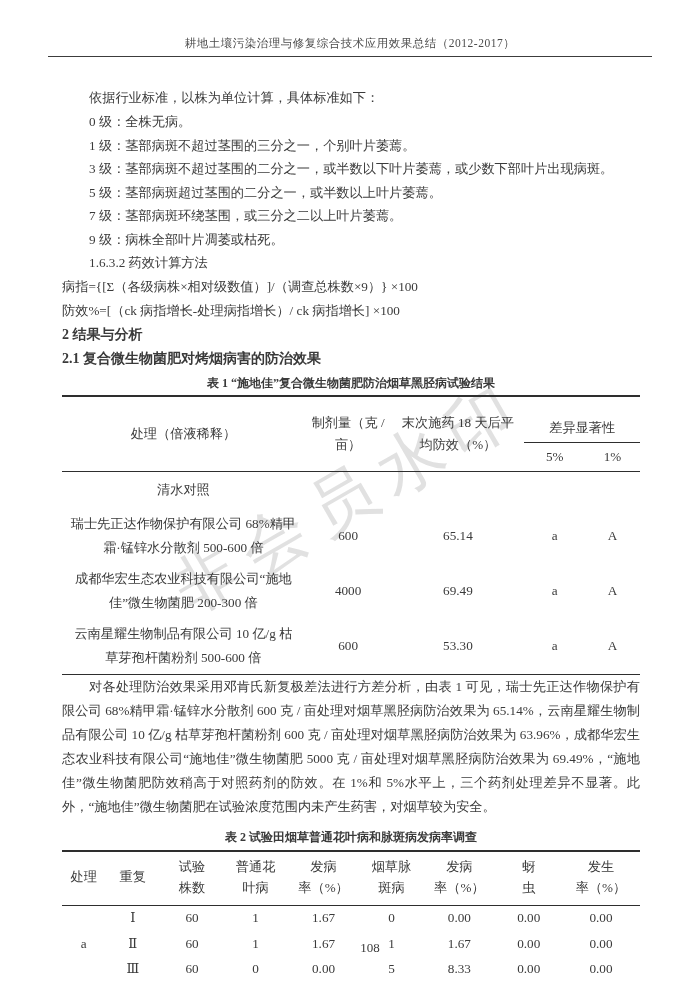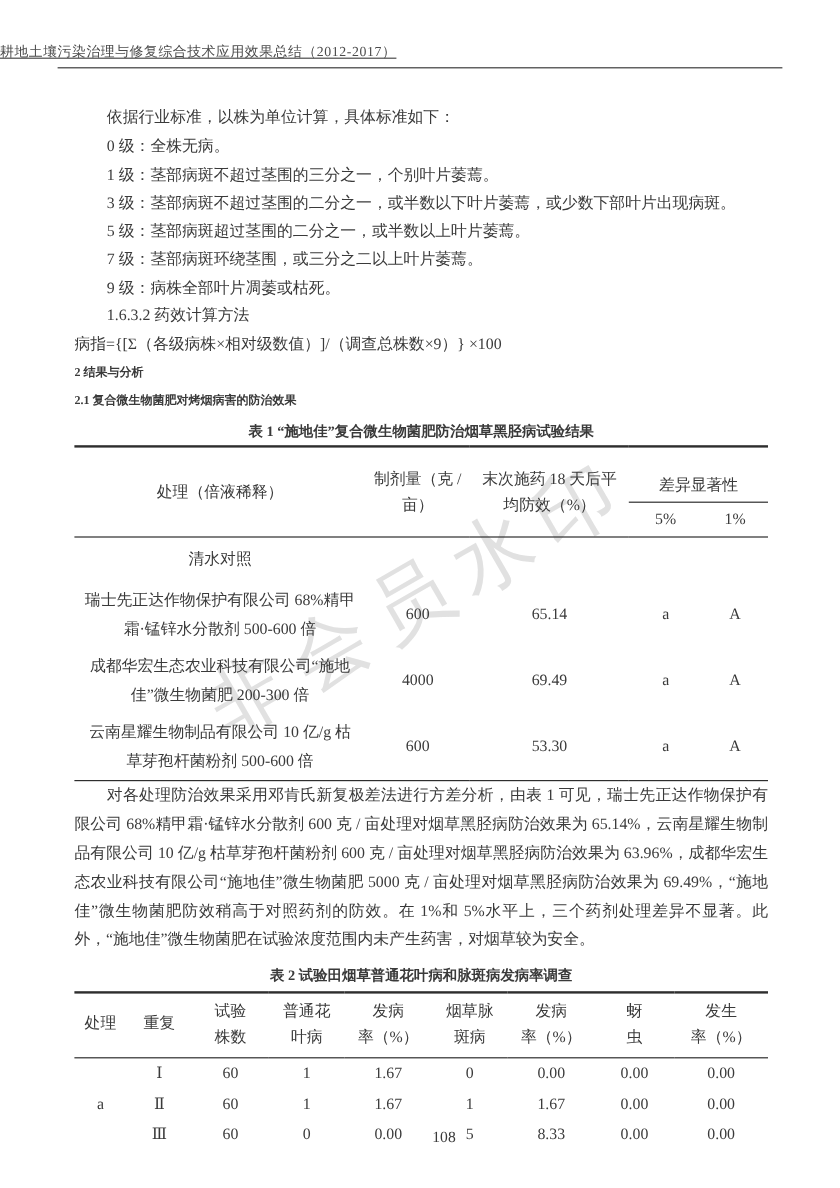--- a/index.html
+++ b/index.html
@@ -17,35 +17,35 @@
     color:var(--ink);
   }
   .watermark{
     position:absolute;left:348px;top:498px;
     transform:translate(-50%,-50%) rotate(-30deg);
     font-size:66px;letter-spacing:13px;white-space:nowrap;
     color:var(--wm);opacity:.55;z-index:0;user-select:none;
   }
   .running-header{
     position:absolute;top:36px;left:0;width:100%;
-    font-size:11.5px;color:#4b4b4b;letter-spacing:.5px;z-index:1;text-decoration:underline;
+    text-align:center;font-size:11.5px;color:#4b4b4b;letter-spacing:.5px;z-index:1;
   }
   .header-rule{
     position:absolute;top:56px;left:48px;width:604px;
     border-top:1.6px solid #3c3c3c;z-index:1;
   }
   .content{
     position:absolute;left:62px;top:70px;width:578px;
     font-size:13.2px;line-height:24px;z-index:1;margin-top:16px;
   }
   .content p{margin:0;}
   .indent{text-indent:2.05em;}
   .intro{margin-top:4px;}
   .grades p{line-height:23.5px;text-indent:2.05em;}
-  .heading{font-weight:bold;font-size:10px;line-height:24px;}
+  .heading{font-weight:bold;font-size:14px;line-height:24px;}
   .caption{text-align:center;font-weight:bold;margin:1px 0 3px;font-size:12px;}
   .para{ text-align:justify;text-indent:2.05em;margin-top:5px;line-height:24px;}
 
   table{width:100%;border-collapse:collapse;table-layout:fixed;font-size:13.2px;color:var(--ink);}
   th,td{font-weight:normal;text-align:center;vertical-align:middle;}
 
   .t1{border-top:2px solid var(--rule);border-bottom:1.7px solid var(--rule);}
   .t1 th{padding:3px 2px;line-height:22px;}
   .t1 .hdr-bottom{border-bottom:1.8px solid var(--rule);}
   .t1 .sig-span{border-bottom:1.1px solid var(--rule);padding:20px 8px 3px;}
@@ -80,20 +80,21 @@
       <p>0 级：全株无病。</p>
       <p>1 级：茎部病斑不超过茎围的三分之一，个别叶片萎蔫。</p>
       <p>3 级：茎部病斑不超过茎围的二分之一，或半数以下叶片萎蔫，或少数下部叶片出现病斑。</p>
       <p>5 级：茎部病斑超过茎围的二分之一，或半数以上叶片萎蔫。</p>
       <p>7 级：茎部病斑环绕茎围，或三分之二以上叶片萎蔫。</p>
       <p>9 级：病株全部叶片凋萎或枯死。</p>
     </div>
 
     <p class="indent">1.6.3.2 药效计算方法</p>
     <p>病指={[Σ（各级病株×相对级数值）]/（调查总株数×9）} ×100</p>
+    <p>防效%=[（ck 病指增长-处理病指增长）/ ck 病指增长] ×100</p>
 
     <p class="heading">2 结果与分析</p>
     <p class="heading">2.1 复合微生物菌肥对烤烟病害的防治效果</p>
 
     <p class="caption">表 1 “施地佳”复合微生物菌肥防治烟草黑胫病试验结果</p>
 
     <table class="t1">
       <colgroup>
         <col style="width:42%">
           <col style="width:15%">

